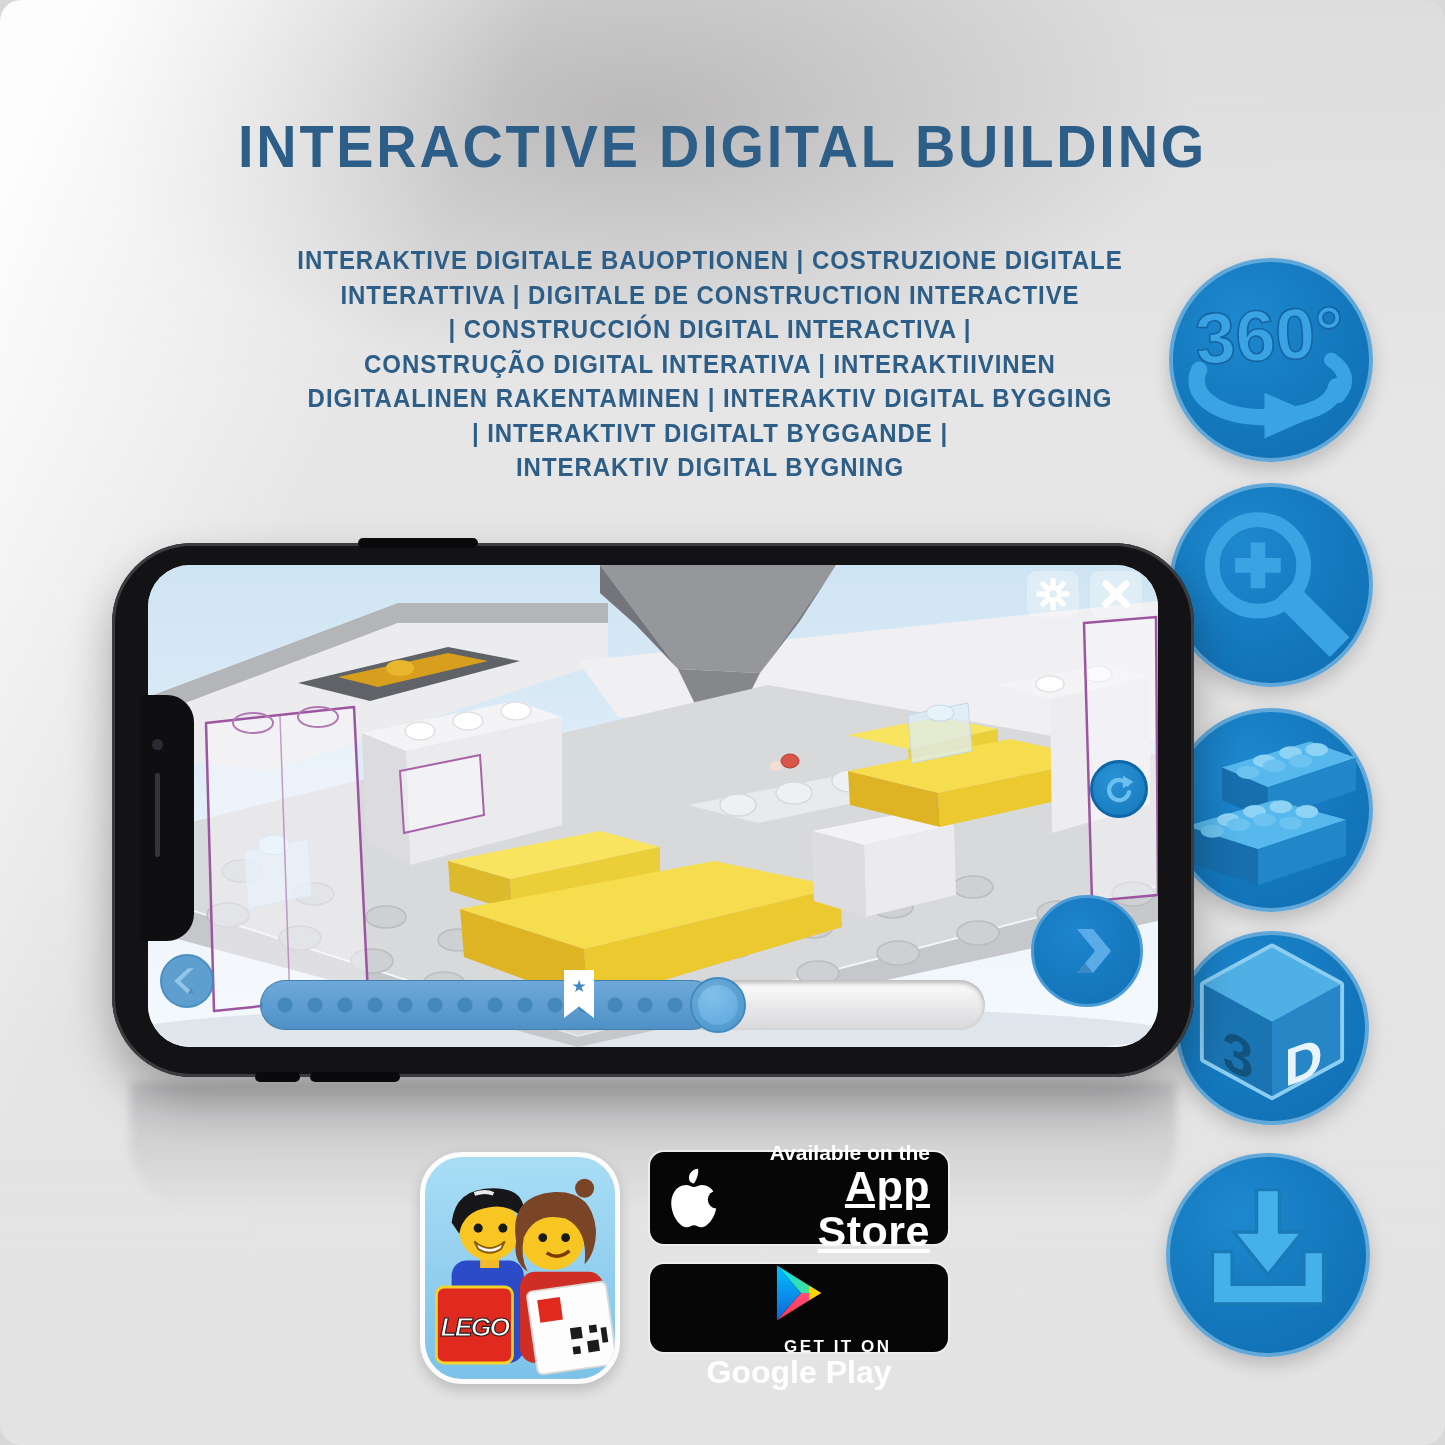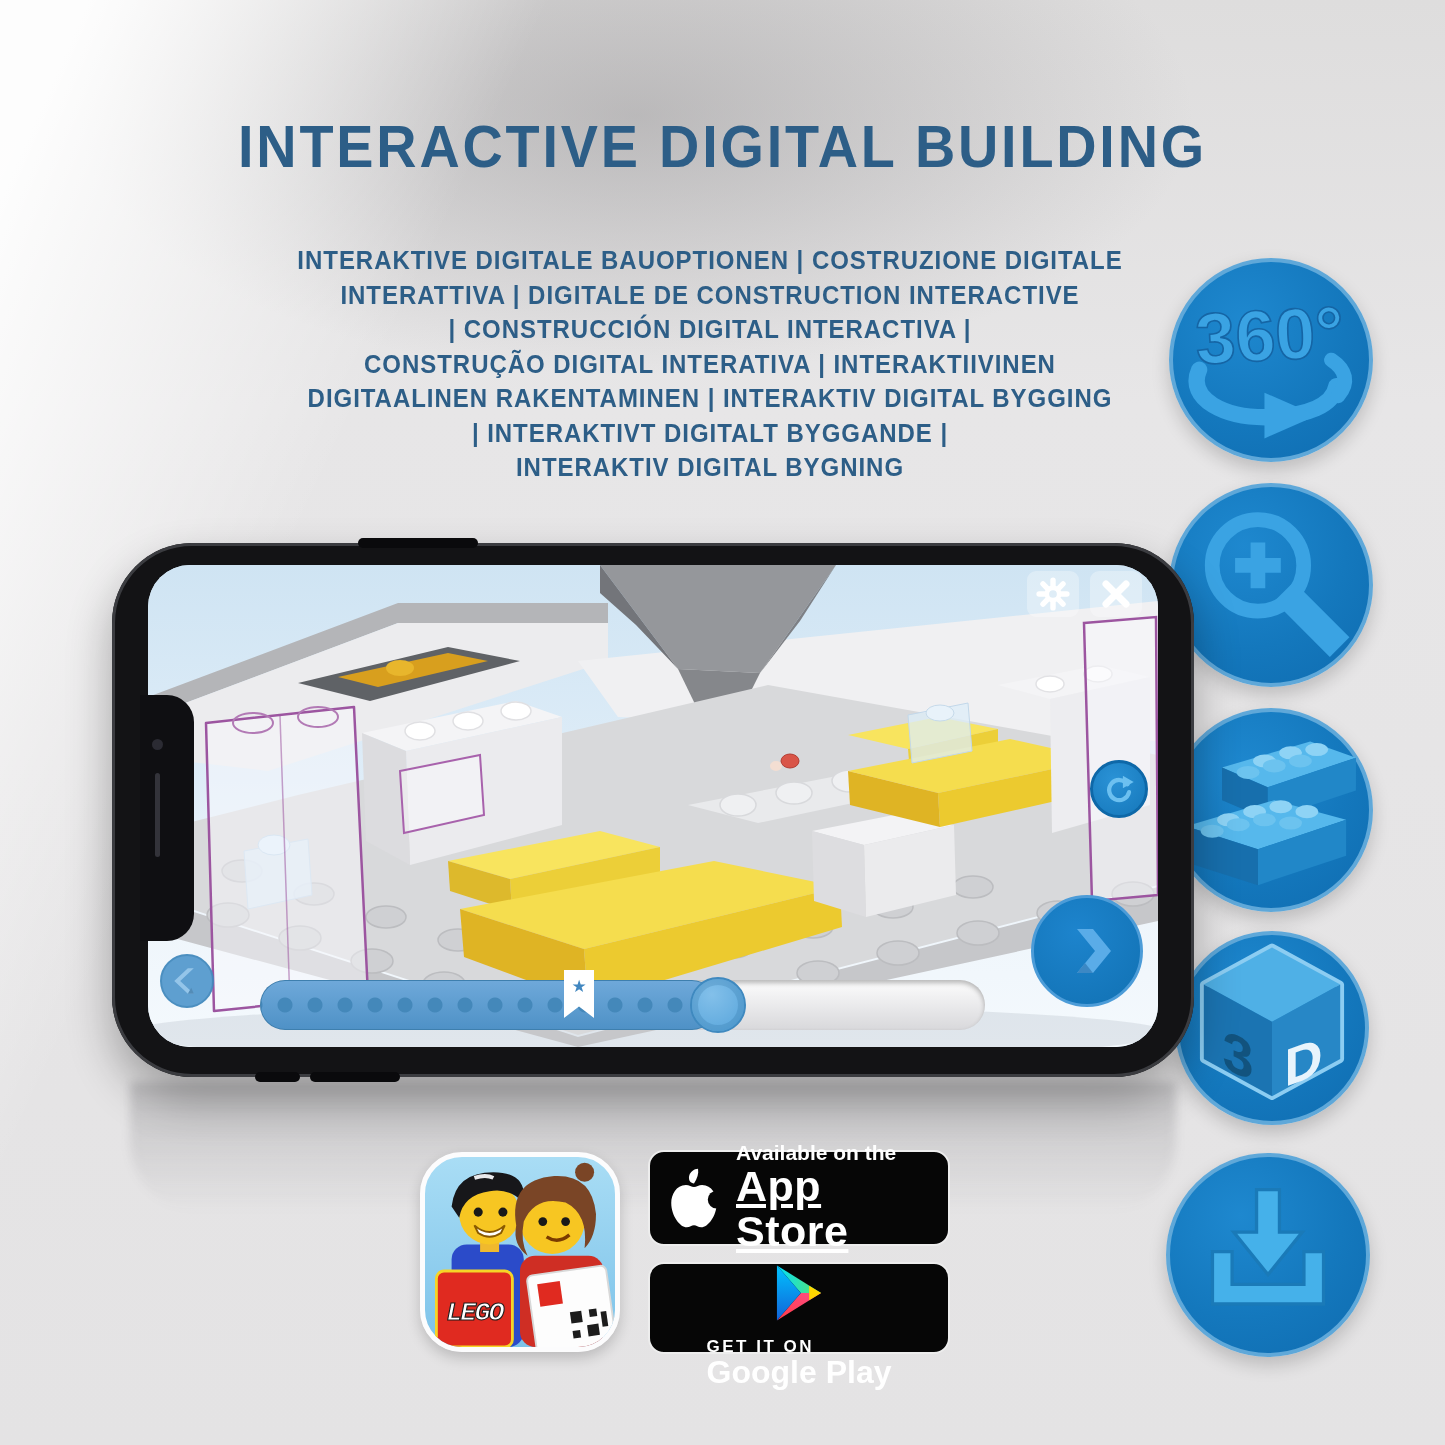--- a/index.html
+++ b/index.html
@@ -10,20 +10,21 @@
   }
   *{margin:0;padding:0;box-sizing:border-box;}
   html,body{background:#d9d8d9;}
   body{font-family:"Liberation Sans", sans-serif;}
   .canvas{
     position:relative;width:1445px;height:1445px;margin:0 auto;overflow:hidden;
     background:
       linear-gradient(115deg, rgba(255,255,255,0.95) 4%, rgba(255,255,255,0) 26%),
       radial-gradient(900px 420px at 44% 8%, rgba(140,138,140,0.45), rgba(140,138,140,0) 62%),
       linear-gradient(180deg,#dedddd 0%,#e7e6e7 28%,#e4e3e4 100%);
+    border-radius: 21px;
   }
   
   .title{
     position:absolute;top:112px;left:0;width:100%;text-align:center;
     font-size:60px;font-weight:800;letter-spacing:3px;color:var(--title-blue);
     transform:scaleX(0.93);
   }
   .subtitle{
     position:absolute;top:243px;left:90px;width:1240px;text-align:center;
     font-size:25px;font-weight:700;letter-spacing:1px;line-height:34.5px;
@@ -105,33 +106,32 @@
     display:flex;justify-content:center;box-shadow:0 2px 3px rgba(0,0,0,0.2);
   }
   .bookmark span{font-size:17px;color:#4187c0;margin-top:6px;}
   .phone-reflection{
     position:absolute;left:130px;top:1082px;width:1046px;height:130px;z-index:0;
     background:linear-gradient(180deg,rgba(70,70,76,0.22),rgba(228,227,228,0));
     border-radius:0 0 70px 70px;filter:blur(5px);
   }
   
   .app-icon{
-    position:absolute;left:420px;top:1152px;width:200px;height:200px;border-radius:42px;
+    position:absolute;left:420px;top:1152px;width:200px;height:232px;border-radius:42px;
     border:5px solid #fcfcfd;overflow:hidden;z-index:2;
     background:linear-gradient(180deg,#a9ddf5,#7cc2e9);
     box-shadow:0 6px 14px rgba(0,0,0,0.18);
-    font-family:Liberation Mono, monospace;
   }
   .app-icon svg{width:100%;height:100%;display:block;}
   .badge{
     position:absolute;left:648px;height:96px;width:302px;background:var(--badge-black);
     border:2px solid #ededed;border-radius:16px;display:flex;align-items:center;
     padding:0 18px;gap:16px;z-index:2;color:#fff;
   }
-  .badge .b-col{display:flex;flex-direction:column;justify-content:center;line-height:1.05;}
+  .badge .b-col{display:flex;flex-direction:column;justify-content:center;line-height:1.05;text-align:right;}
   .badge-appstore{top:1150px;}
   .badge-appstore .l1{font-size:21px;font-weight:700;}
   .badge-appstore .l2{font-size:43px;font-weight:600;letter-spacing:0.5px;text-decoration:underline;}
   .badge-gplay{top:1262px;height:92px;flex-direction:column;}
   .badge-gplay .l1{font-size:17px;font-weight:600;letter-spacing:2.5px;}
   .badge-gplay .l2{font-size:32px;font-weight:600;}
   .badge svg{flex:0 0 auto;}
 </style>
 </head>
 <body>

